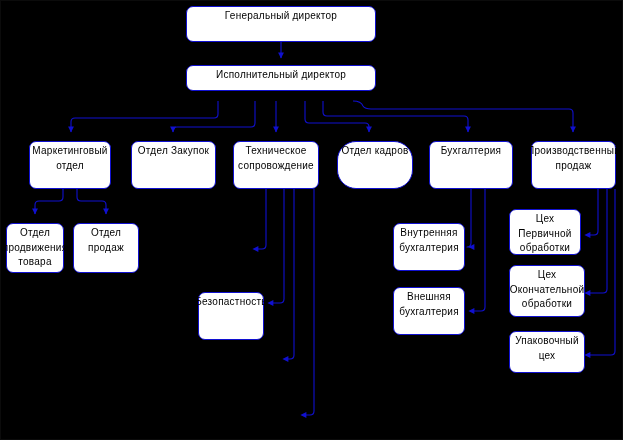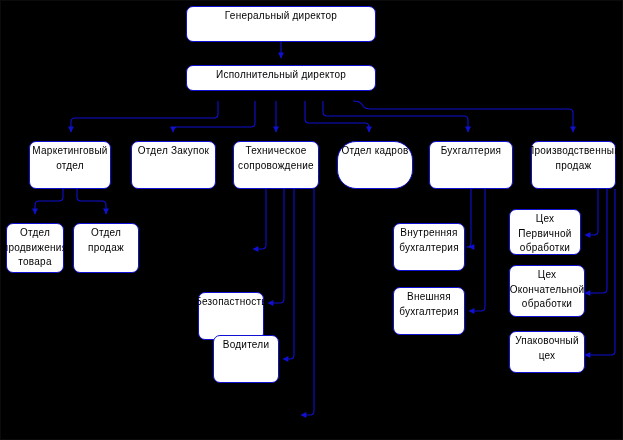--- a/index.html
+++ b/index.html
@@ -118,23 +118,20 @@
 
   <div class="node" style="left:72px;top:222px;width:66px;height:50px;">
     <span>Отдел продаж</span>
   </div>
 
 
   <div class="node" style="left:197px;top:278px;width:66px;height:48px;margin-top:13px;">
     <span>Безопастность</span>
   </div>
 
-  <div class="node" style="left:212px;top:334px;width:66px;height:48px;">
-    <span>Водители</span>
-  </div>
 
 
   <div class="node" style="left:392px;top:222px;width:72px;height:48px;">
     <span>Внутренняя бухгалтерия</span>
   </div>
 
   <div class="node" style="left:392px;top:286px;width:72px;height:48px;">
     <span>Внешняя бухгалтерия</span>
   </div>
 

